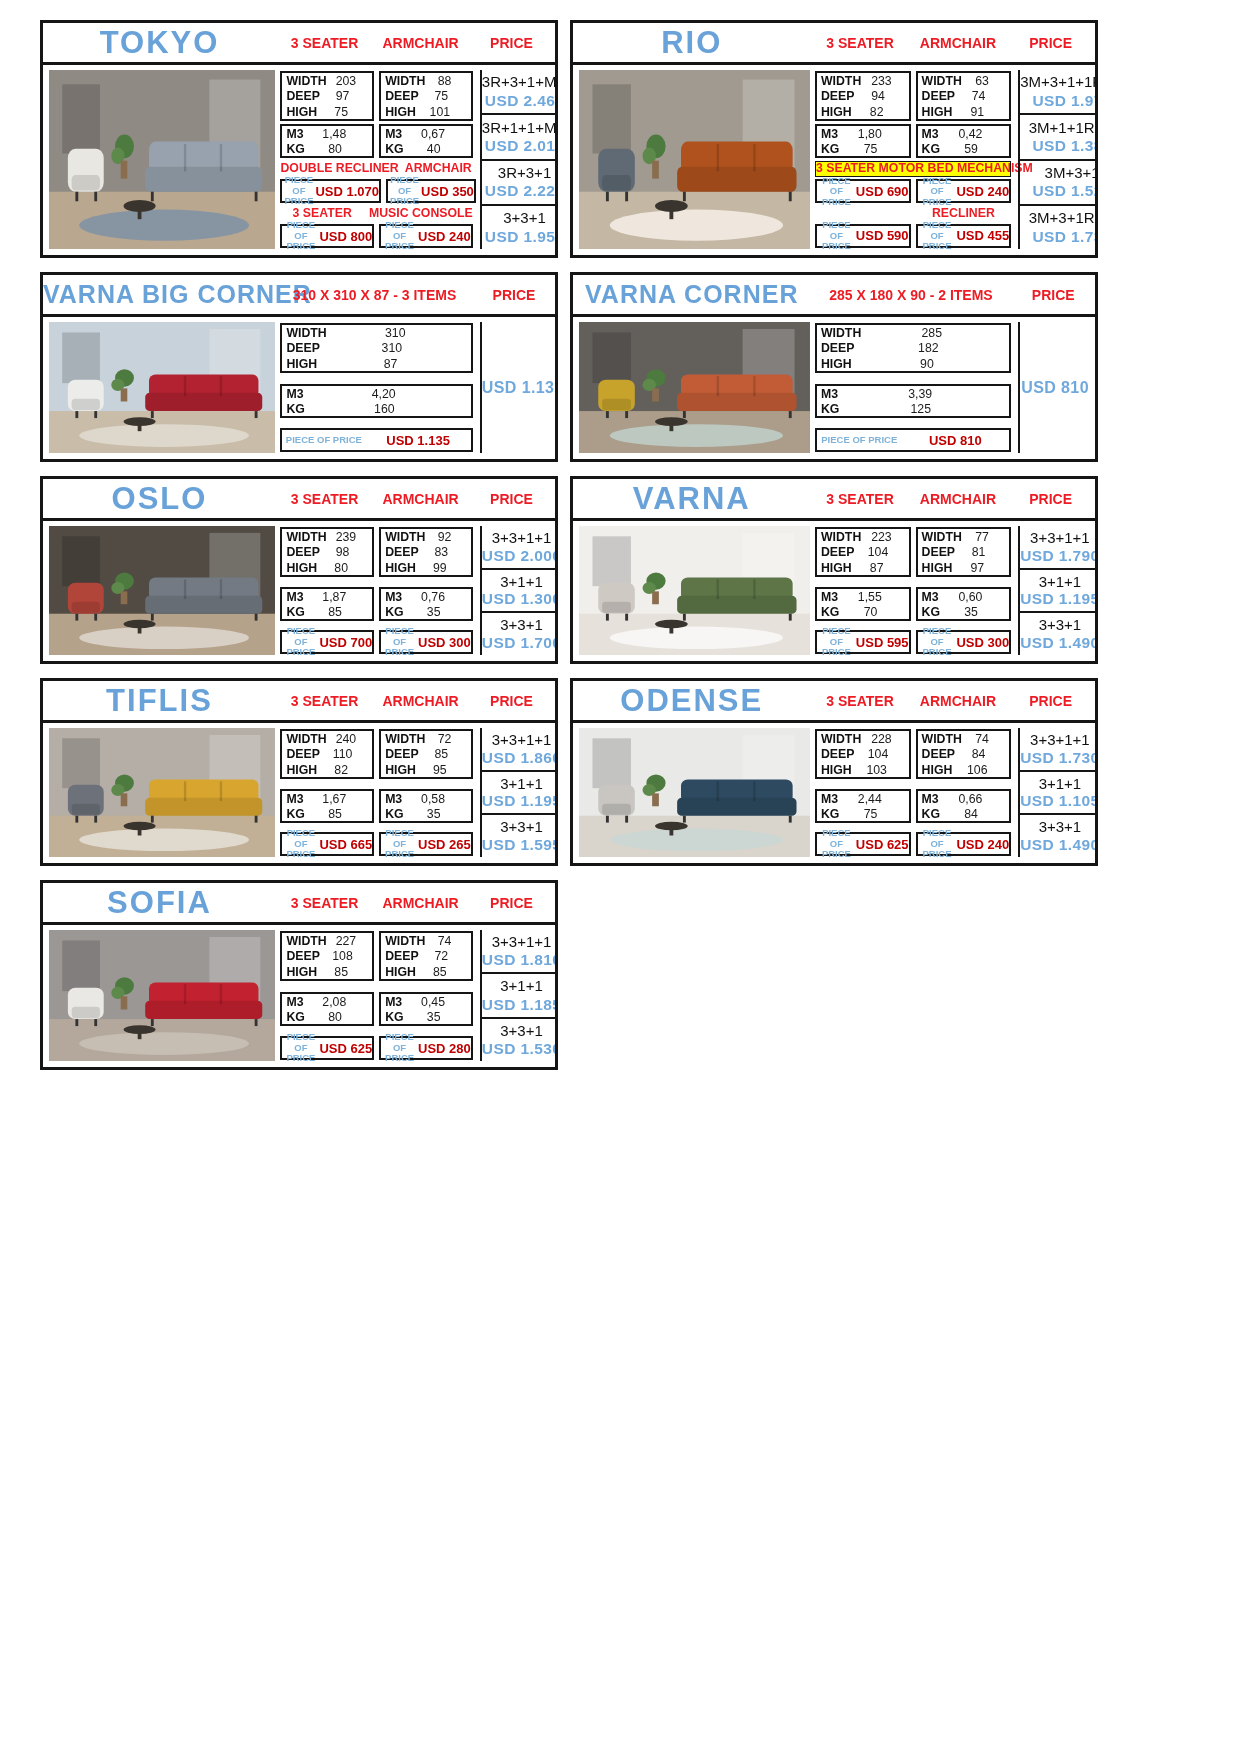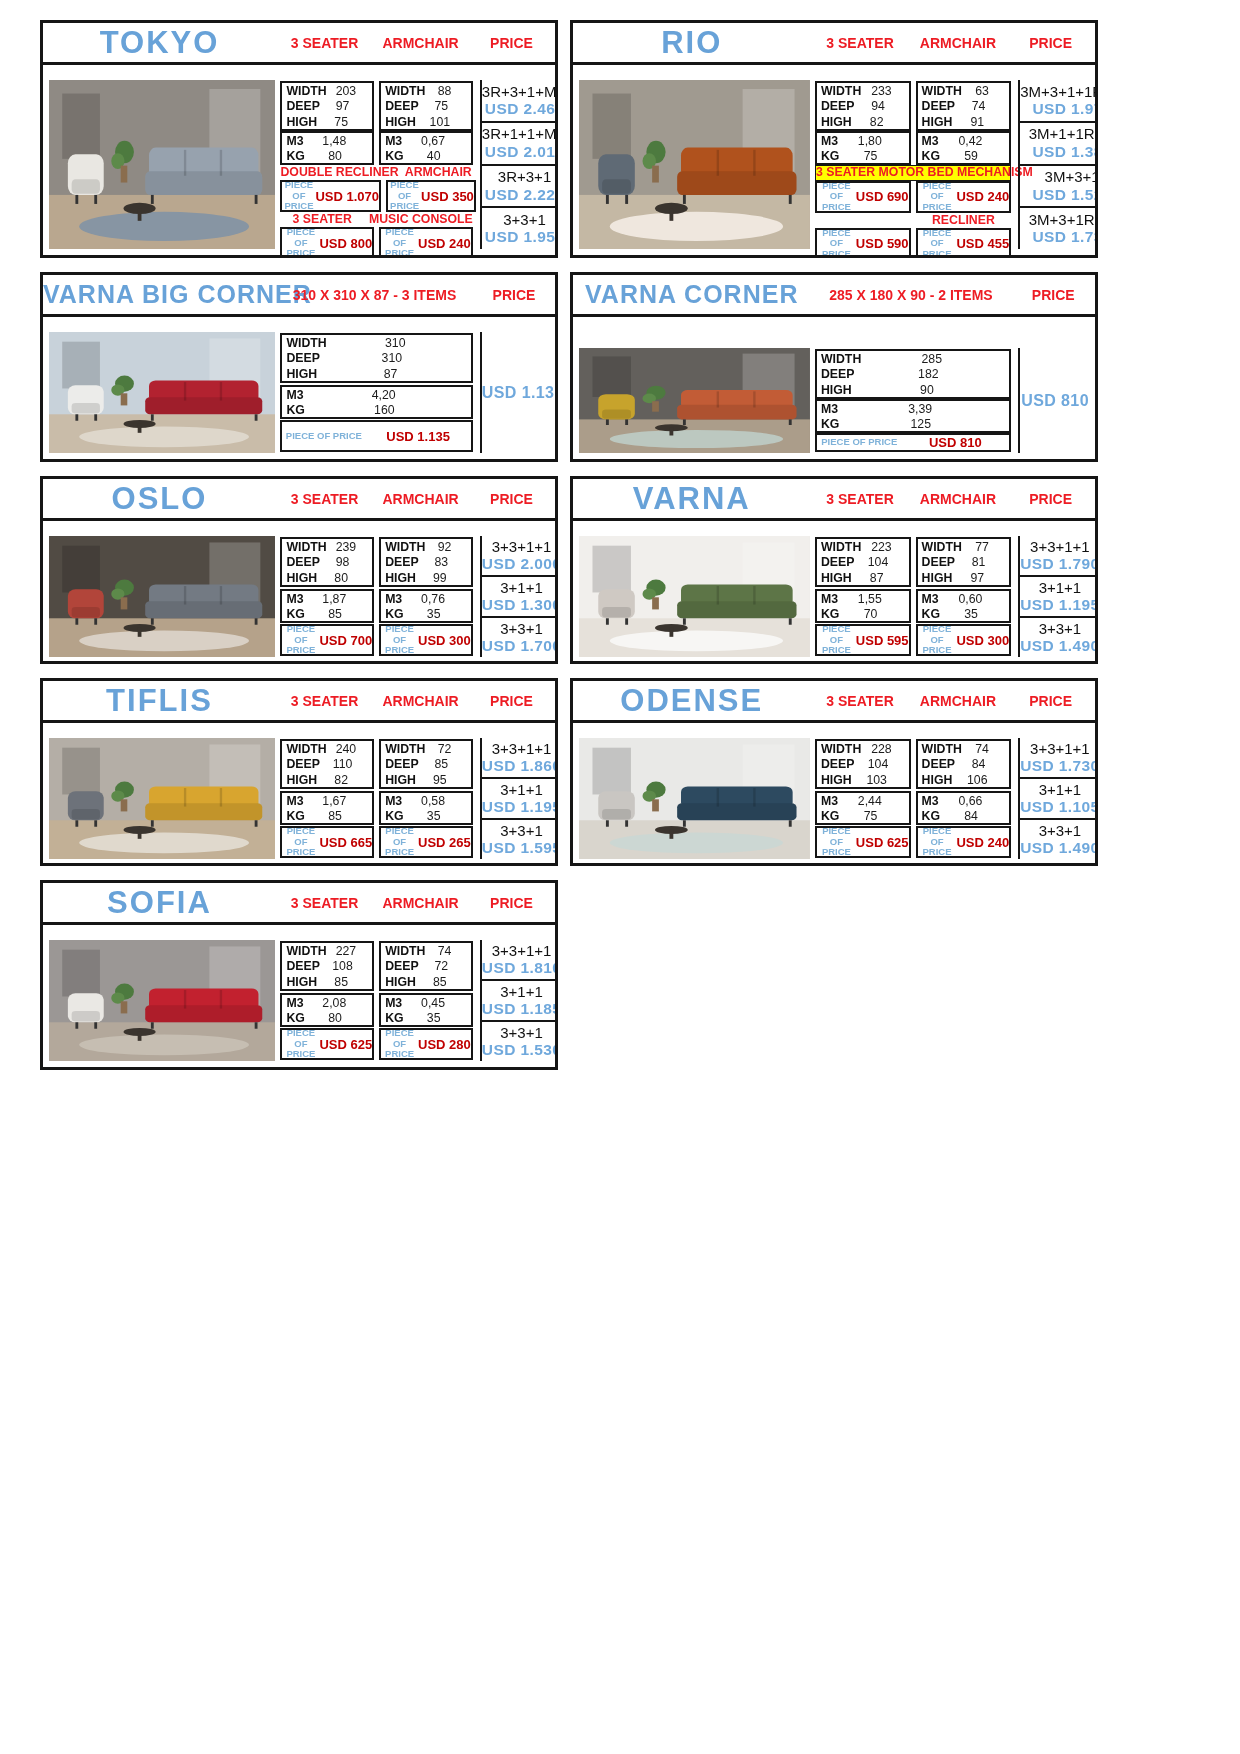--- a/index.html
+++ b/index.html
@@ -6,35 +6,35 @@
   html,body{background:#fff}
   body{width:1240px;height:1754px;font-family:"Liberation Sans",sans-serif;color:#111}
   .grid{display:grid;grid-template-columns:518px 528px;grid-template-rows:238px 190px 188px 188px 190px;column-gap:12px;row-gap:14px;padding:20px 0 0 40px}
   .card{border:3px solid #151515;background:#fff;display:flex;flex-direction:column;overflow:hidden}
   .titlebar{flex:0 0 42px;border-bottom:3px solid #151515;display:grid;align-items:center}
   .std .titlebar{grid-template-columns:45.5% 19% 18.5% 17%}
   .corner .titlebar{grid-template-columns:45.5% 38.5% 16%}
   .pname{text-align:center;font-weight:bold;font-size:31px;letter-spacing:2px;color:#68a2d8;white-space:nowrap}
   .corner .pname{font-size:25px;letter-spacing:1px}
   .thead{text-align:center;font-weight:bold;font-size:14px;color:#ed1c24;white-space:nowrap}
-  .body{flex:1;display:grid;padding:15px 5px 6px 6px;column-gap:5px;min-height:0}
+  .body{flex:1;display:grid;padding:5px 5px 6px 6px;column-gap:5px;min-height:0}
   .std .body,.corner .body{grid-template-columns:45.2% 38.4% auto}
   .photo{overflow:hidden;background:#ddd}
   .photo svg{width:100%;height:100%;display:block}
   .spec{display:flex;flex-direction:column;justify-content:space-between;padding:1px 0;min-height:0}
   .row2{display:grid;grid-template-columns:1fr 1fr;column-gap:5px}
   .box{border:2.5px solid #151515;background:#fff}
   .dims{height:50px;padding:1px 0}
   .mk{height:34px;padding:1px 0}
   .srow{display:flex;font-size:12.3px;line-height:15.3px;padding:0 3px 0 4px}
   .slbl{font-weight:bold}
   .sval{flex:1;text-align:center;padding-right:4px;color:#1c1c1c}
   .sub{height:15px;line-height:15px;font-size:12.3px;font-weight:bold;color:#ed1c24;text-align:center;white-space:nowrap}
   .banner{height:16px;line-height:13.5px;border:1.5px solid #151515;background:#ffff00;font-size:12.3px;font-weight:bold;color:#ed1c24;text-align:center;white-space:nowrap}
-  .piece{height:32px;display:flex;align-items:center}
+  .piece{height:24px;display:flex;align-items:center}
   .plbl{color:#7fb2d9;font-size:9.5px;font-weight:bold;width:44%;text-align:center;line-height:10.5px;padding:0 2px}
   .pval{color:#c00000;font-weight:bold;font-size:13px;flex:1;text-align:center;white-space:nowrap}
   .pricecol{border-left:2.5px solid #151515;display:flex;flex-direction:column;margin-left:2px}
   .pcell{flex:1;border-bottom:2.5px solid #151515;display:flex;flex-direction:column;align-items:center;justify-content:space-evenly;padding:2px 0}
   .pcell:last-child{border-bottom:none}
   .pcell.single{justify-content:center}
   .cfg{font-weight:normal;font-size:15px;color:#111;white-space:nowrap}
   .usd{font-weight:bold;font-size:15.5px;color:#6fa8dc;letter-spacing:.4px;white-space:nowrap}
   .usd.big{font-size:16px}
 </style>
@@ -371,21 +371,21 @@
             <span class="pval">USD 1.135</span>
           </div>
         </div>
         <div class="pricecol">
           <div class="pcell single">
             <div class="usd big">USD 1.135</div>
           </div>
         </div>
       </div>
     </section>
-    <section class="card corner" style="grid-area: 2 / 2; gap: 16px;">
+    <section class="card corner" style="grid-area: 2 / 2;">
       <div class="titlebar">
         <div class="pname">VARNA CORNER</div>
         <div class="thead">285 X 180 X 90 - 2 ITEMS</div>
         <div class="thead">PRICE</div>
       </div>
       <div class="body">
         <div class="photo">
           <svg viewBox="0 0 240 150" preserveAspectRatio="none">
             <rect width="240" height="150" fill="#63605c"></rect>
             <rect x="14" y="12" width="40" height="58" fill="#000" opacity="0.16"></rect>

